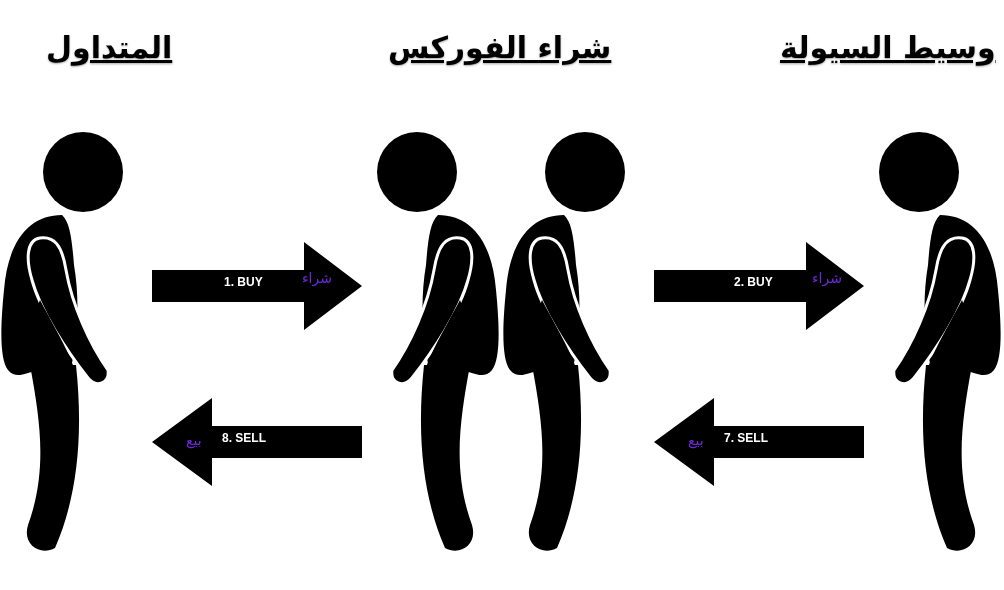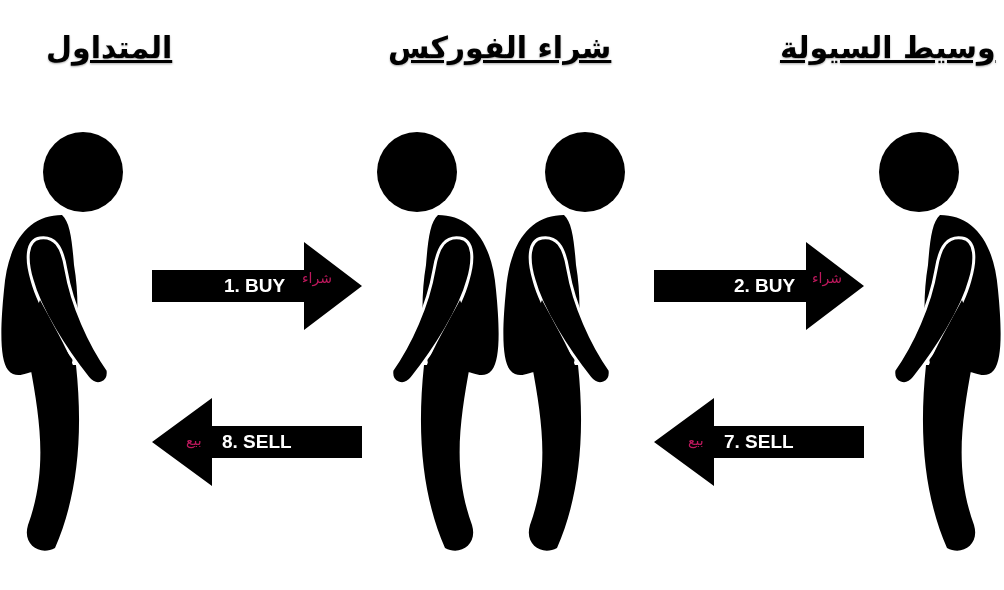--- a/index.html
+++ b/index.html
@@ -2,22 +2,22 @@
 <html><head>
 <meta charset="utf-8">
 <style>
   html, body { margin: 0; padding: 0; background: #ffffff; }
   body { width: 1004px; height: 590px; position: relative; overflow: hidden; font-family: "DejaVu Sans", sans-serif; }
   .title { position: absolute; top: 30px; font-family: "DejaVu Sans", sans-serif; font-weight: bold; font-size: 30px; color: #000; direction: rtl; white-space: nowrap; text-shadow: 0 1px 2px rgba(0,0,0,0.35); text-decoration: underline; }
   #t-trader { left: 46px; }
   #t-broker { left: 388px; }
   #t-lp { left: 780px; }
   svg.scene { position: absolute; left: 0; top: 0; }
-  .arrow-label { position: absolute; color: #fff; font-family: "Liberation Sans", sans-serif; font-weight: bold; font-size: 19px; white-space: nowrap; }
-  .arabic-label { position: absolute; color: #be185d; font-family: "DejaVu Sans", sans-serif; font-size: 14px; white-space: nowrap; direction: rtl; }
+  .arrow-label { position: absolute; color: #fff; font-family: "Liberation Sans", sans-serif; font-weight: bold; font-size: 12px; white-space: nowrap; }
+  .arabic-label { position: absolute; color: #6d28d9; font-family: "DejaVu Sans", sans-serif; font-size: 14px; white-space: nowrap; direction: rtl; }
 </style>
 </head>
 <body>
 
 <div class="title" id="t-trader">المتداول</div>
 <div class="title" id="t-broker">شراء الفوركس</div>
 <div class="title" id="t-lp">وسيط السيولة</div>
 
 <svg class="scene" width="1004" height="590" viewBox="0 0 1004 590" xmlns="http://www.w3.org/2000/svg">
   <defs>

